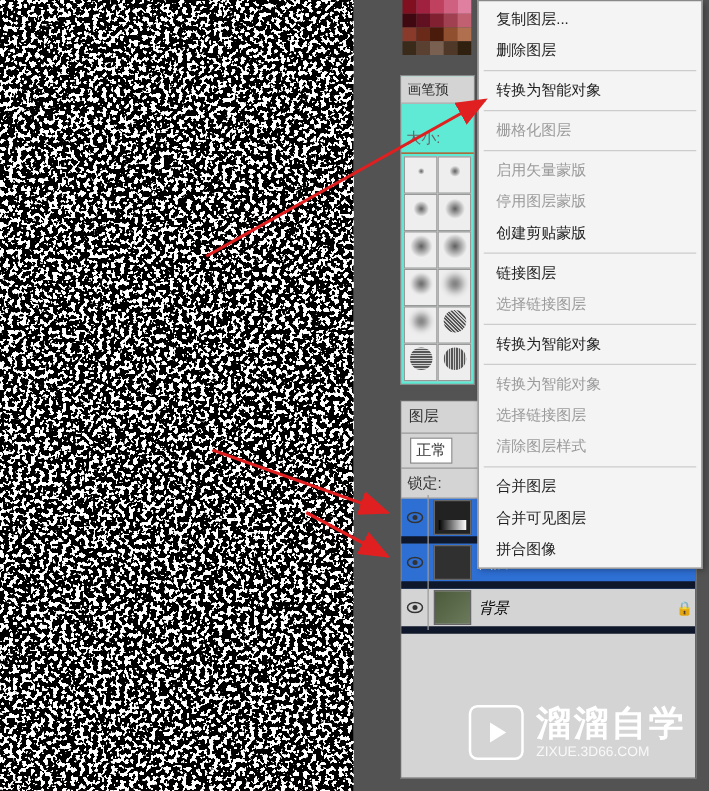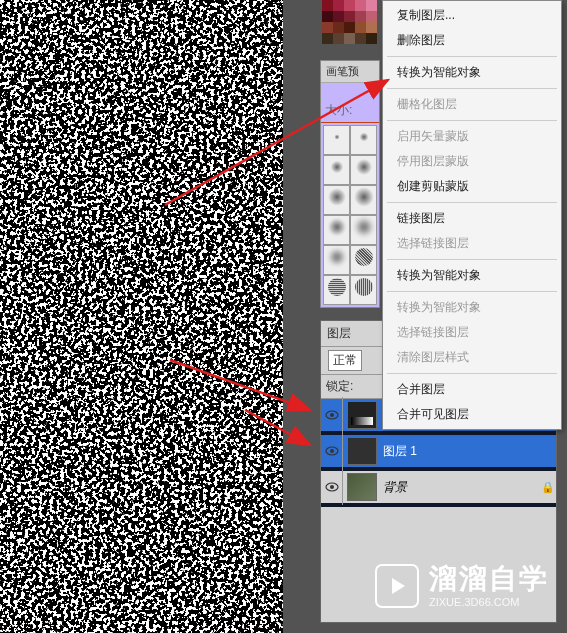--- a/index.html
+++ b/index.html
@@ -2,32 +2,32 @@
 <html><head>
 <meta charset="utf-8">
 <style>
 *{margin:0;padding:0;box-sizing:border-box;font-family:"Microsoft YaHei",SimSun,sans-serif;font-size:12px;}
 body{width:567px;height:633px;background:#535353;position:relative;overflow:hidden;}
 .canvas{position:absolute;left:0;top:0;width:283px;height:633px;background:#fff;}
 .noise{width:100%;height:100%;}
 .swatches{position:absolute;left:322px;top:0;width:58px;height:47px;}
 .swrow{display:flex;height:11px;}
 .sw{width:11px;height:11px;}
-.brush-panel{position:absolute;left:320px;top:60px;width:60px;background:#c4b5fd;border:1px solid #888;}
+.brush-panel{position:absolute;left:320px;top:60px;width:60px;background:#5eead4;border:1px solid #888;}
 .panel-tab{background:#d4d4d4;border-bottom:1px solid #aaa;padding:3px 5px;font-size:11px;color:#333;}
 .size-row{display:flex;align-items:center;padding:3px 4px;border-bottom:1px solid #c2410c;color:#666;font-size:11px;margin-top:16px;}
 .brush-grid{display:flex;flex-wrap:wrap;padding:2px;}
 .brush-cell{width:27px;height:30px;border:1px solid #999;background:#eee;margin:0;position:relative;}
 .bcircle{position:absolute;top:2px;left:4px;width:18px;height:18px;border-radius:50%;background:radial-gradient(circle,rgba(0,0,0,0.6),transparent 70%);}
 .layers-panel{position:absolute;left:320px;top:320px;right:10px;bottom:10px;background:#d4d4d4;border:1px solid #666;}
 .lp-tab{padding:4px 6px;border-bottom:1px solid #999;color:#333;}
 .lp-mode{display:flex;padding:3px 5px;border-bottom:1px solid #999;color:#333;}
 .mode-sel{background:#fff;border:1px solid #888;padding:1px 4px;margin-left:2px;}
 .lp-lock{padding:3px 5px;border-bottom:1px solid #999;color:#333;}
-.layer-row{display:flex;align-items:center;height:36px;border-bottom:4px solid #0f172a;}
+.layer-row{display:flex;align-items:center;height:36px;border-bottom:6px solid #0f172a;}
 .layer-row.sel{background:#2e6fd4;color:#fff;}
 .eye{width:22px;height:36px;display:flex;align-items:center;justify-content:center;border-right:1px solid #999;}
 .eye svg{width:14px;height:10px;}
 .thumb{width:30px;height:28px;margin:0 4px;border:1px solid #666;background:#fff;flex:none;}
 .thumb.noise-t{background:#303030;}
 .thumb.bg-t{background:linear-gradient(135deg,#4a5a3a,#6a7a5a);}
 .thumb.thresh{background:#222;position:relative;}
 .thumb.thresh::after{content:"";position:absolute;left:3px;right:3px;bottom:3px;height:8px;background:linear-gradient(90deg,#000,#fff);}
 .thumb.mask{background:#fff;}
 .lname{flex:1;padding-left:2px;}
@@ -190,20 +190,21 @@
     <div class="mitem dis">选择链接图层</div>
     <div class="msep"></div>
     <div class="mitem">转换为智能对象</div>
     <div class="msep"></div>
     <div class="mitem dis">转换为智能对象</div>
     <div class="mitem dis">选择链接图层</div>
     <div class="mitem dis">清除图层样式</div>
     <div class="msep"></div>
     <div class="mitem">合并图层</div>
     <div class="mitem">合并可见图层</div>
+    <div class="mitem">拼合图像</div>
   </div>
 
 <svg style="position:absolute;left:0;top:0;width:567px;height:633px;pointer-events:none">
   <defs>
       <marker id="ah" markerWidth="10" markerHeight="8" refX="9" refY="4" orient="auto">
         <polygon points="0 0, 10 4, 0 8" fill="#e02020"></polygon>
       </marker>
     </defs>
   <line x1="165" y1="205" x2="388" y2="80" stroke="#e02020" stroke-width="2.5" marker-end="url(#ah)"></line>
   <line x1="170" y1="360" x2="310" y2="410" stroke="#e02020" stroke-width="2.5" marker-end="url(#ah)"></line>

